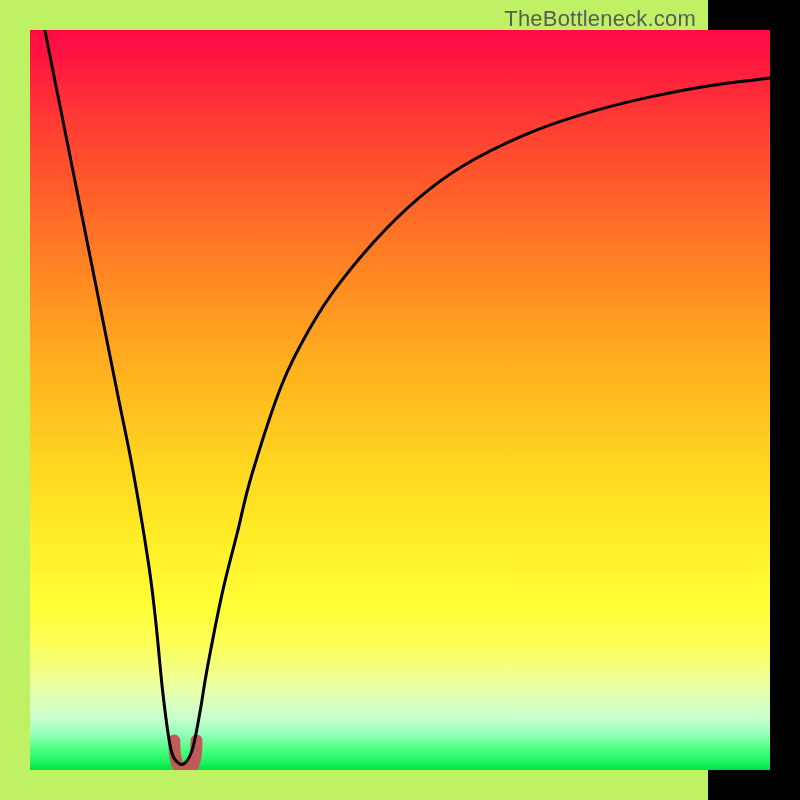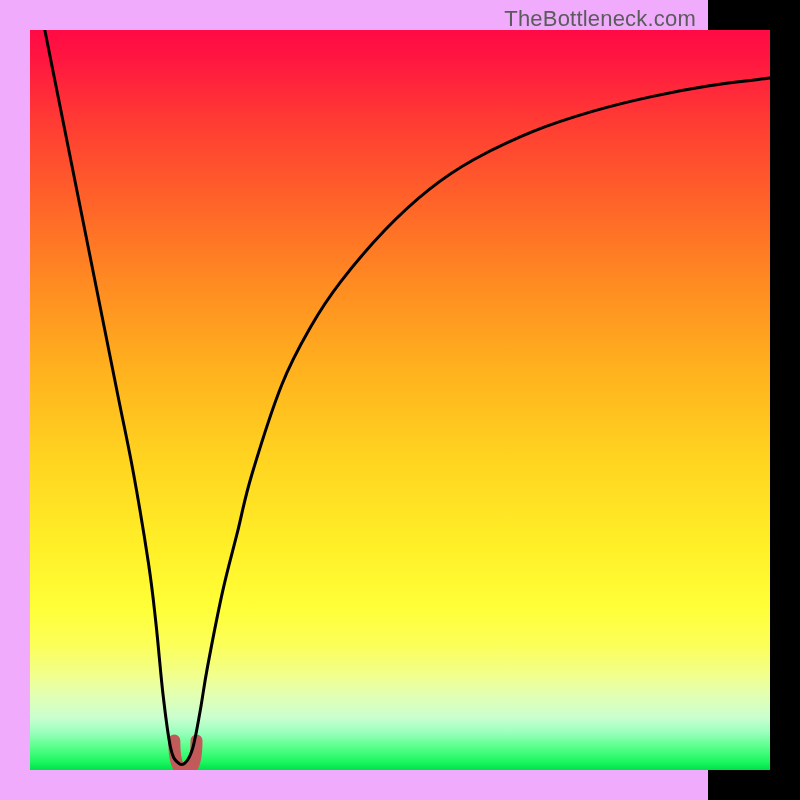--- a/index.html
+++ b/index.html
@@ -8,21 +8,21 @@
     width: 800px;
     height: 800px;
     overflow: hidden;
     background: #000;
     font-family: Arial, Helvetica, sans-serif;
   }
   .frame {
     position: absolute;
     left: 0; top: 0;
     width: 708px; height: 800px;
-    background: #f0abfc;
+    background: #bef264;
   }
   .plot-area {
     position: absolute;
     left: 30px;
     top: 30px;
     width: 740px;
     height: 740px;
     overflow: hidden;
   }
   .gradient-bg {

